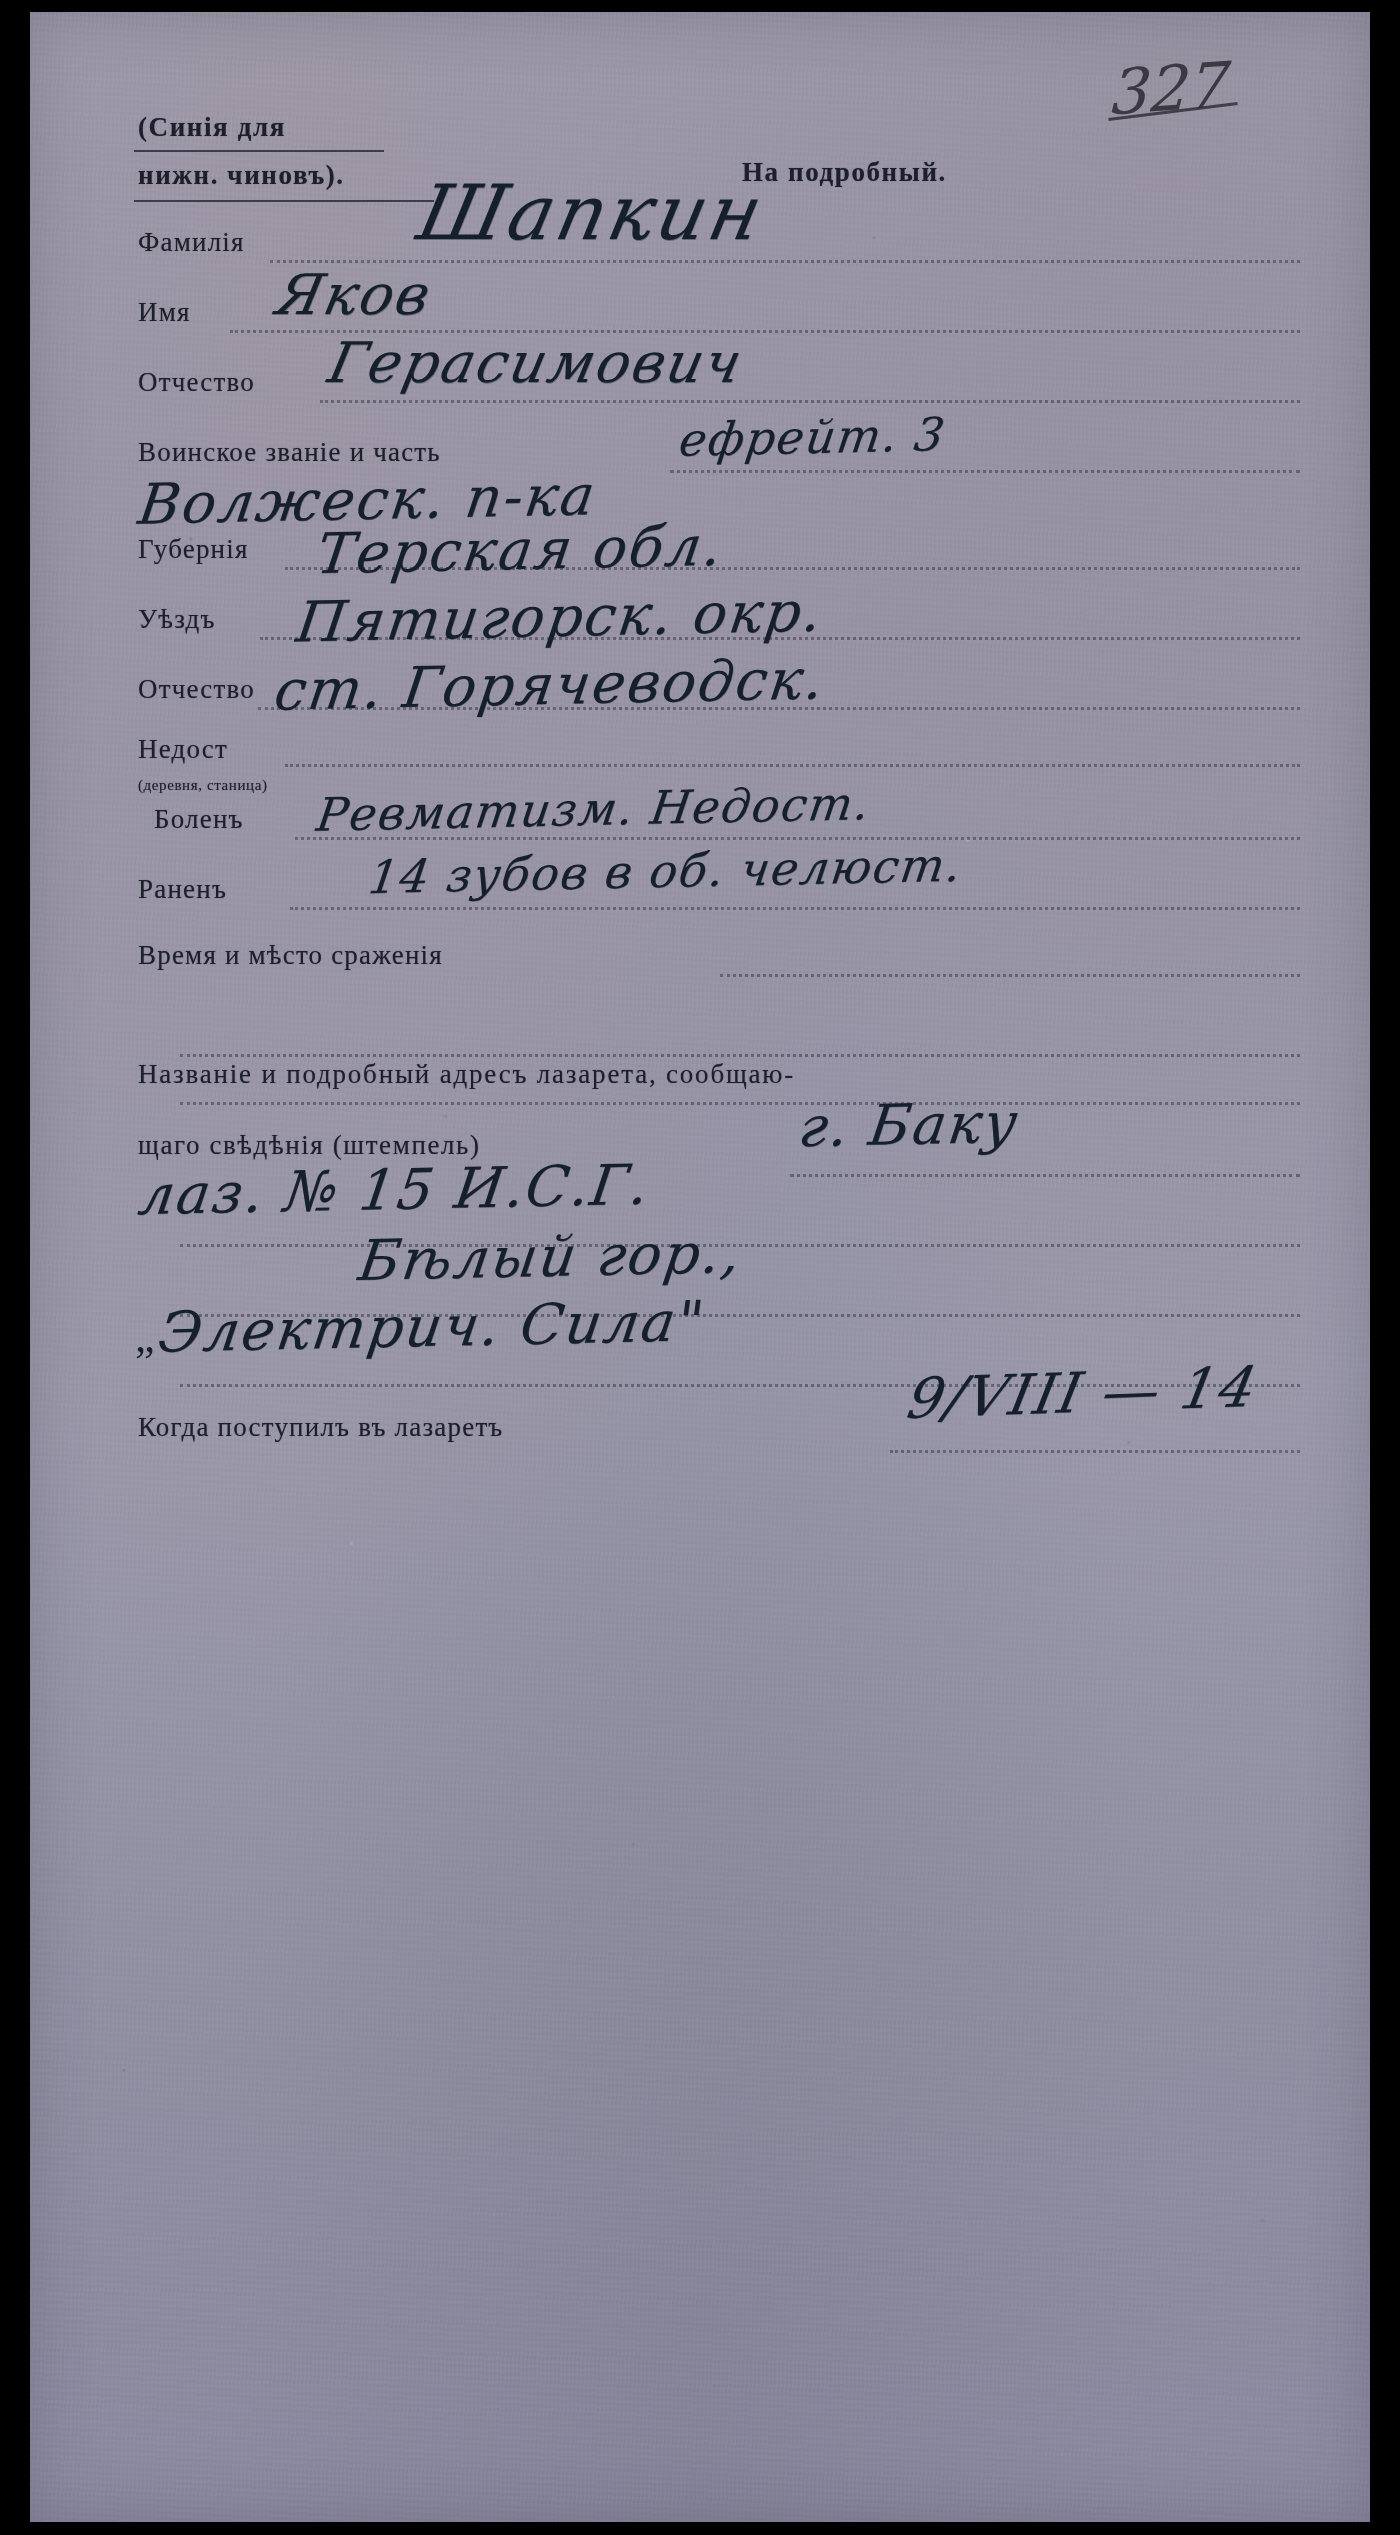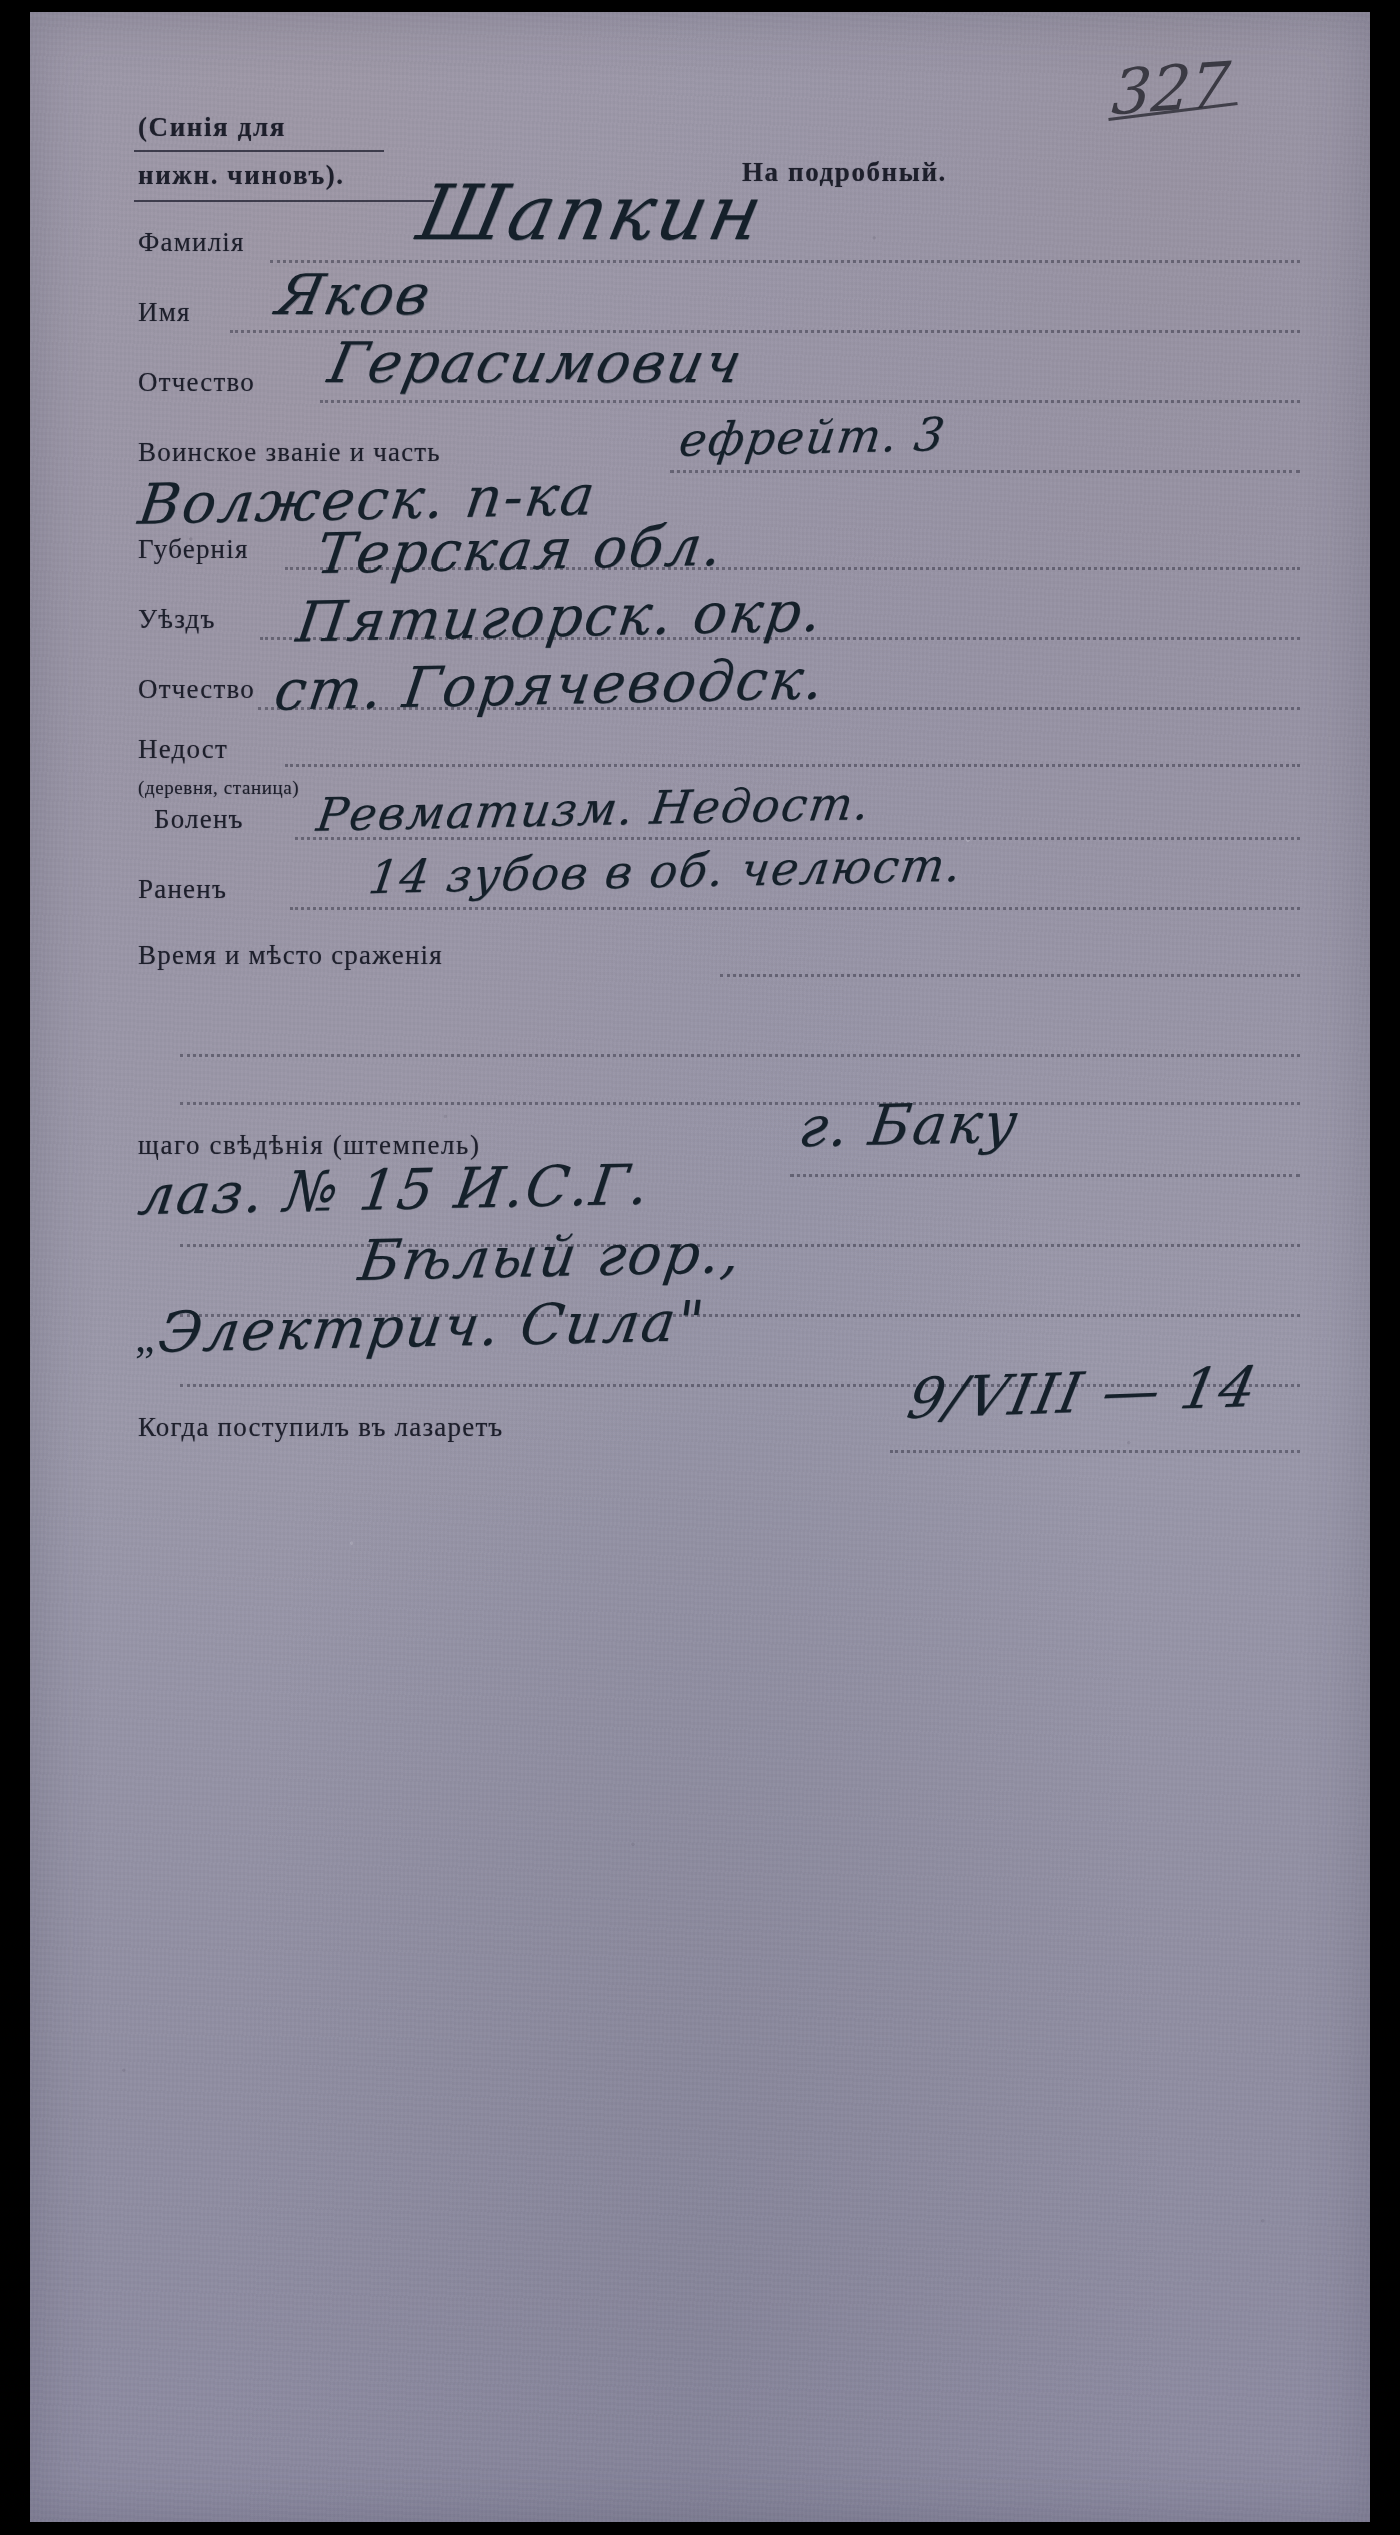--- a/index.html
+++ b/index.html
@@ -76,21 +76,21 @@
   .lbl {
     position: absolute;
     color: #1d1f2b;
     font-family: "Liberation Serif", serif;
     font-size: 27px;
     letter-spacing: 1.2px;
     white-space: nowrap;
     text-shadow: 0 0 1px rgba(20,20,35,0.45);
   }
   .lbl.small {
-    font-size: 19px;
+    font-size: 15px;
     letter-spacing: 0.6px;
   }
   .lbl.bold {
     font-weight: 700;
     letter-spacing: 1.6px;
   }
 
   
   .hw {
     position: absolute;
@@ -203,20 +203,21 @@
 
     <div class="rule" style="left:260px; top:895px; width:1010px;"></div>
     <div class="lbl" style="left:108px; top:862px;">Раненъ</div>
     <div class="hw sz-md skew2" style="left:340px; top:832px;">14 зубов в об. челюст.</div>
 
     <div class="rule" style="left:690px; top:962px; width:580px;"></div>
     <div class="lbl" style="left:108px; top:928px;text-align:center;">Время и мѣсто сраженiя</div>
     <div class="rule" style="left:150px; top:1042px; width:1120px;"></div>
 
     <div class="rule" style="left:150px; top:1090px; width:1120px;"></div>
+    <div class="lbl" style="left:108px; top:1047px; letter-spacing:1.8px;">Названiе и подробный адресъ лазарета, сообщаю-</div>
 
     <div class="rule" style="left:760px; top:1162px; width:510px;"></div>
     <div class="lbl" style="left:108px; top:1118px; letter-spacing:1.6px;">щаго свѣдѣнiя (штемпель)</div>
     <div class="hw sz-lg skew2" style="left:770px; top:1080px;">г. Баку</div>
 
     <div class="rule" style="left:150px; top:1232px; width:1120px;"></div>
     <div class="hw sz-lg skew2" style="left:110px; top:1145px;">лаз. № 15 И.С.Г.</div>
 
     <div class="rule" style="left:150px; top:1302px; width:1120px;"></div>
     <div class="hw sz-lg skew2" style="left:330px; top:1212px;">Бѣлый гор.,</div>

